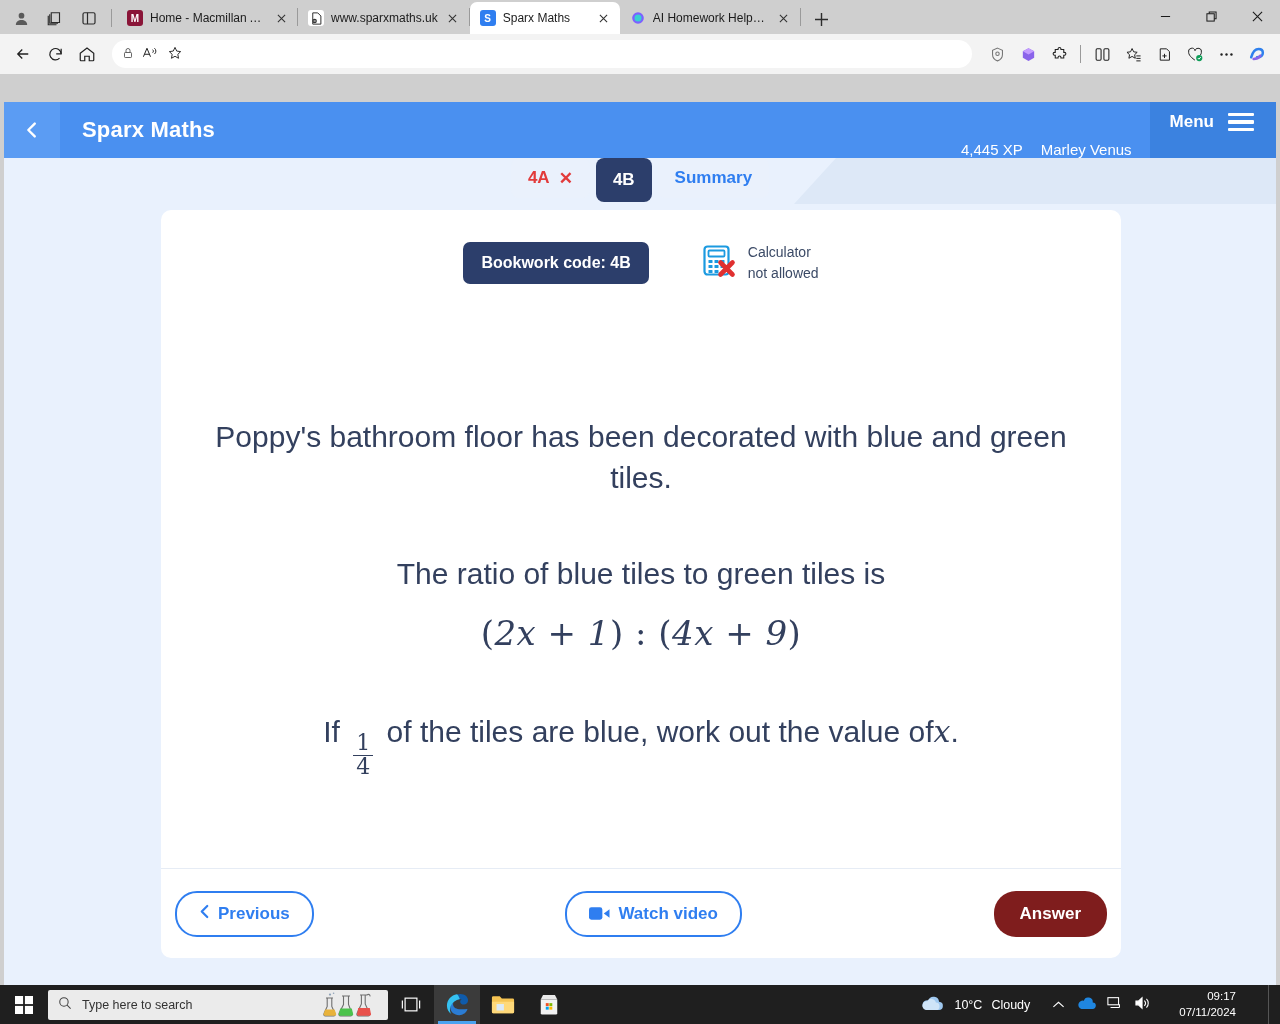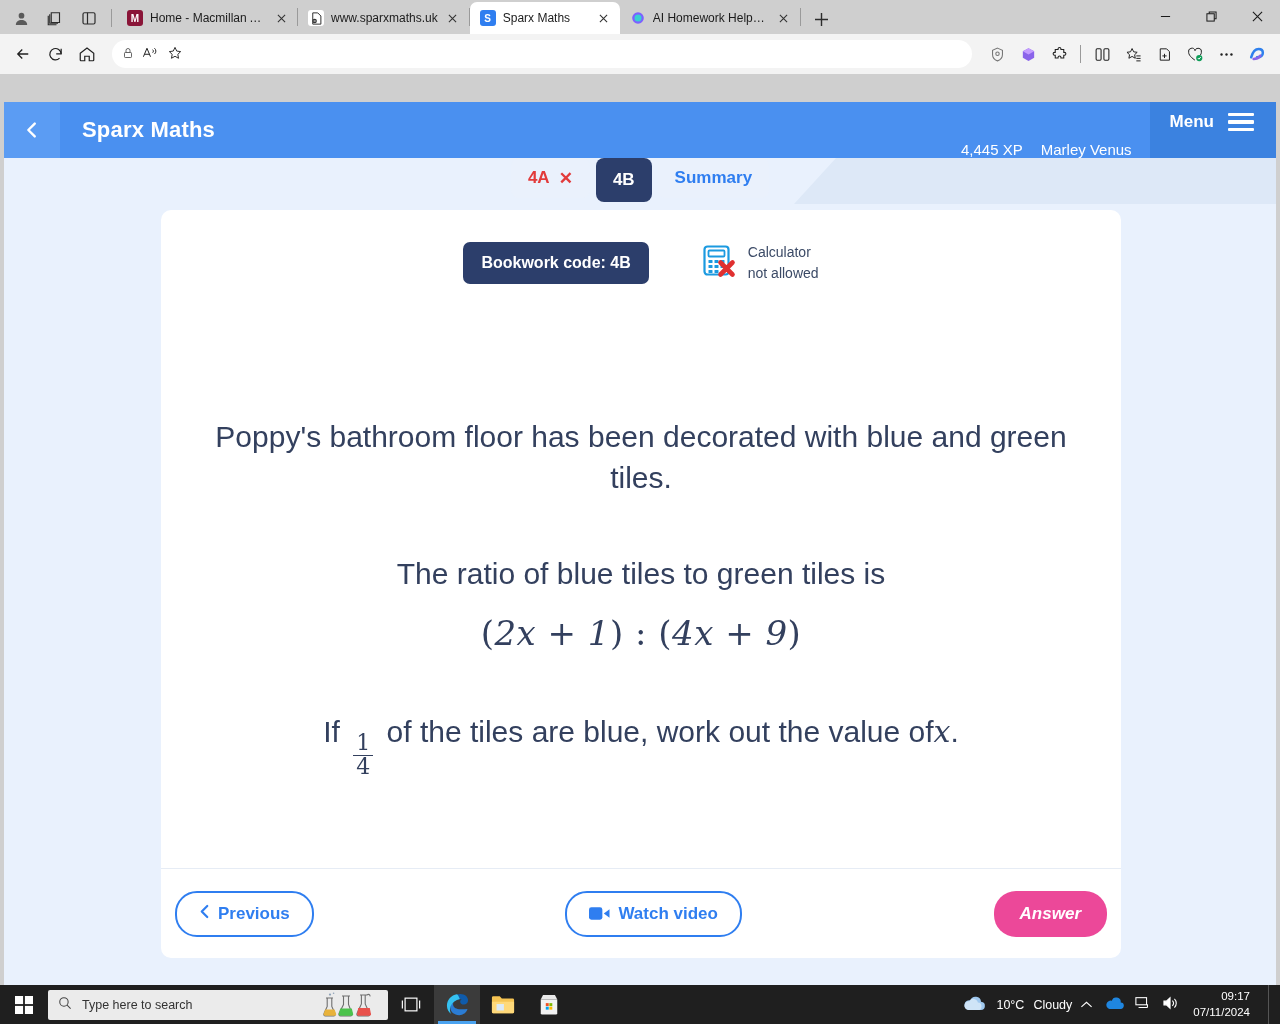--- a/index.html
+++ b/index.html
@@ -168,21 +168,21 @@
   }
   .btn {
     display: inline-flex; align-items: center; justify-content: center; gap: 8px;
     font-size: 17px; font-weight: bold; border-radius: 22px;
   }
   .btn-outline {
     border: 2px solid #2f7ef0; color: #2f7ef0; background: #fff;
     padding: 11px 22px;
   }
   .btn-primary {
-    background: #ec4899; color: #fff; padding: 13px 26px; border: none; font-style: italic;
+    background: #7f1d1d; color: #fff; padding: 13px 26px; border: none;
   }
   .spacer { flex: 1 1 auto; }
   .vidicon { display: inline-flex; }
 
   
   .taskbar {
     position: absolute; left: 0; top: 985px; width: 1280px; height: 39px;
     background: #1f1f1f; display: flex; align-items: center;
   }
   .start { width: 48px; height: 39px; display:flex; align-items:center; justify-content:center; }
@@ -194,21 +194,21 @@
   .flasks { margin-left: auto; display:flex; align-items:flex-end; gap:1px; }
   .tb-task { width: 46px; height: 39px; display:flex; align-items:center; justify-content:center; }
   .tb-app {
     width: 46px; height: 39px; display:flex; align-items:center; justify-content:center;
     position: relative;
   }
   .tb-app.active { background: #3b3b3b; }
   .tb-app.active::after {
     content:''; position:absolute; bottom:0; left: 4px; right: 4px; height:3px; background:#4aa3f0;
   }
-  .tray { margin-left: auto; display: flex; align-items: center; gap: 8px; padding-right: 6px; color: #fff; }
+  .tray { margin-left: auto; display: flex; align-items: center; gap: 22px; padding-right: 6px; color: #fff; }
   .weather { display: flex; align-items: center; gap: 9px; font-size: 12.5px; color: #fff; }
   .trayicons { display:flex; align-items:center; gap: 11px; color:#fff; }
   .clock {
     font-size: 11.5px; color: #fff; text-align: right; line-height: 1.35;
     padding: 0 10px 0 6px;
   }
   .showdesk { width: 6px; height: 39px; border-left: 1px solid #555; }
 </style>
 </head>
 <body>

